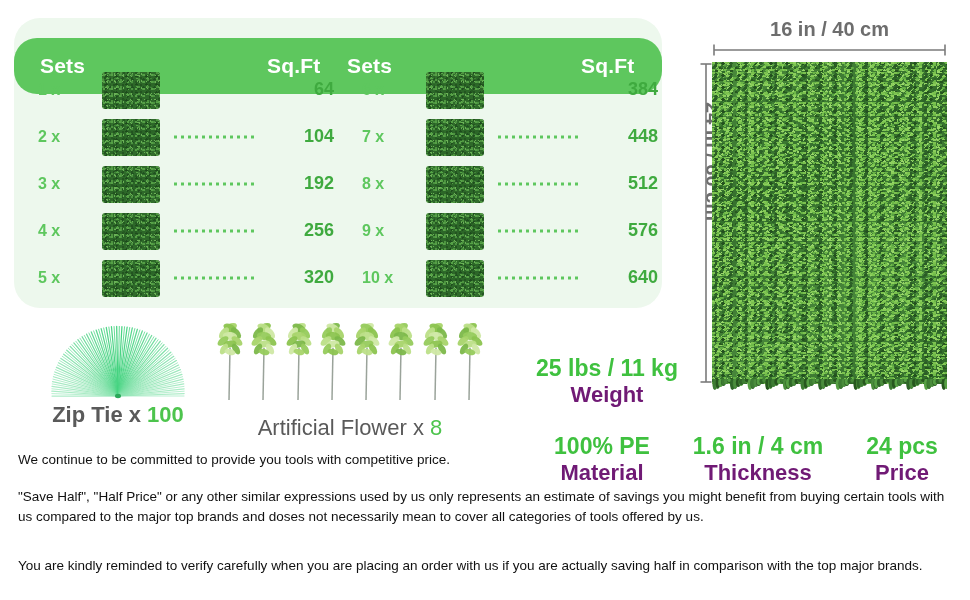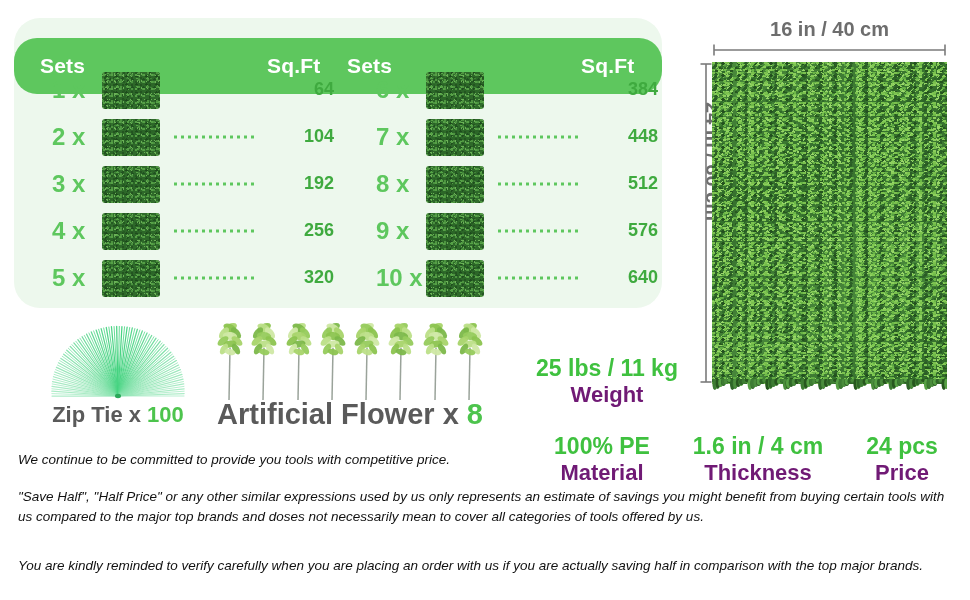--- a/index.html
+++ b/index.html
@@ -79,24 +79,24 @@
   .t-row.r1 { top: 49px; }
   .t-row.r2 { top: 96px; }
   .t-row.r3 { top: 143px; }
   .t-row.r4 { top: 190px; }
 
   .sets-label {
     position: absolute;
     left: 0;
     width: 86px;
     text-align: left;
-    padding-left: 38px;
+    padding-left: 24px;
     box-sizing: border-box;
     color: #5ec75e;
-    font-size: 24px;
+    font-size: 16px;
     font-weight: bold;
     white-space: nowrap;
   }
   .swatch {
     position: absolute;
     left: 88px;
     top: 6px;
     width: 58px;
     height: 37px;
     border-radius: 3px;
@@ -189,25 +189,25 @@
     width: 270px;
     height: 80px;
     display: flex;
     justify-content: space-between;
     align-items: flex-start;
   }
   .flower-stem { width: 30px; height: 80px; }
   #flower-caption {
     position: absolute;
     left: 0;
-    top: 76px;
+    top: 93px;
     width: 270px;
     text-align: center;
-    font-size: 29px;
-    font-weight: bold;
+    font-size: 22px;
+    font-weight: normal;
     color: #5a5a5a;
     white-space: nowrap;
   }
 
   
   .spec {
     position: absolute;
     text-align: center;
     white-space: nowrap;
   }
@@ -329,21 +329,20 @@
 
   
   #disclaimer {
     position: absolute;
     left: 18px;
     top: 450px;
     width: 936px;
     color: #111111;
     font-size: 13.5px;
     line-height: 1.52;
-    font-style: italic;
   }
   .disc-p { margin: 0 0 16px 0; }
   .disc-p:last-child { margin-bottom: 0; margin-top: 28px; }
 </style>
 </head>
 <body>
 
 <div id="coverage-table">
 
   <div id="table-header">

